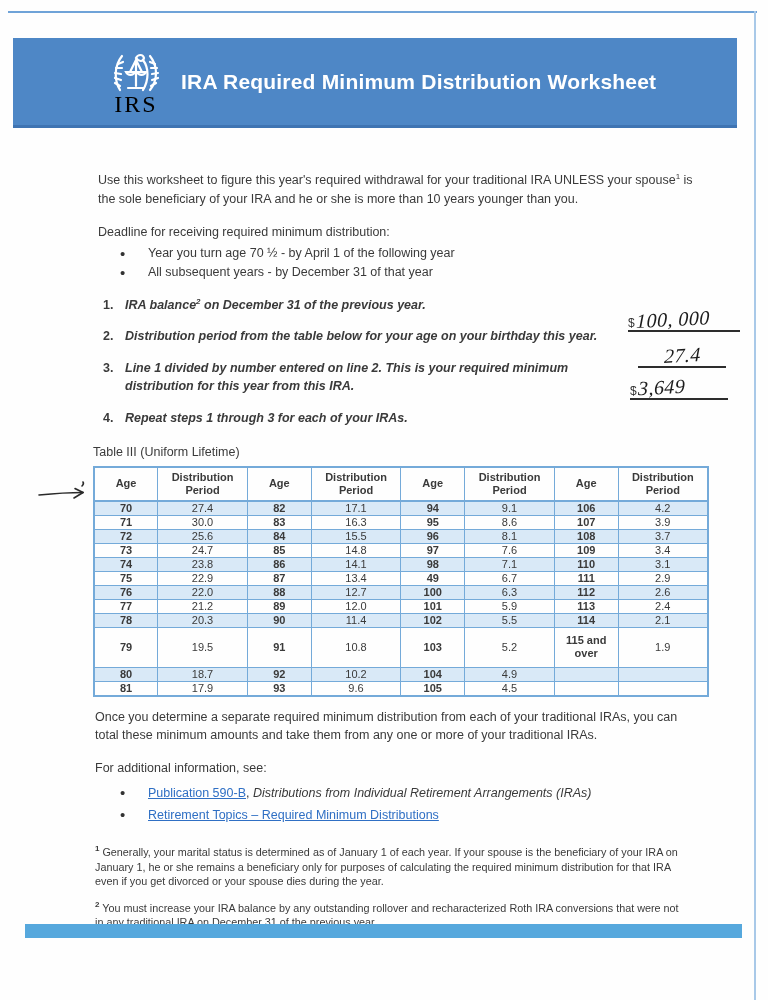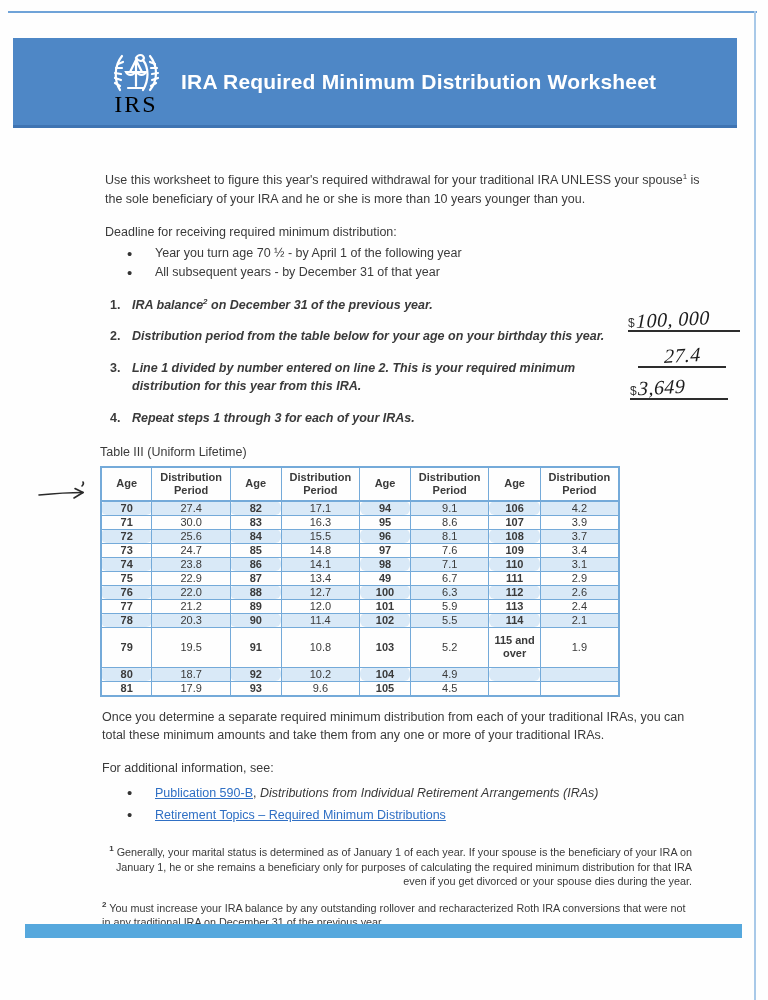--- a/index.html
+++ b/index.html
@@ -37,21 +37,21 @@
     font-family:"Liberation Serif", serif;
     font-size:24px;letter-spacing:2px;color:#000000;line-height:20px;
   }
   .banner-title{
     flex:1;color:#fff;
     font-size:21px;font-weight:bold;
     padding-right:40px;letter-spacing:0.2px;
   }
 
   
-  .content{position:absolute;left:105px;top:171px;width:604px;font-size:12.5px;line-height:18.5px;}
+  .content{position:absolute;left:98px;top:171px;width:604px;font-size:12.5px;line-height:18.5px;}
   .intro sup,.step sup{font-size:8px;vertical-align:super;line-height:0;}
   .deadline-heading{margin-top:15px;}
   ul.bullets{list-style:none;margin-top:2px;}
   ul.bullets li{position:relative;padding-left:50px;line-height:19.5px;}
   ul.bullets li::before{
     content:"\2022";position:absolute;left:22px;font-size:15px;color:#333;
   }
   ol.steps{list-style:none;margin-top:13px;}
   .step{display:flex;font-weight:bold;margin-bottom:13px;width:505px;}
   .step .num{width:27px;flex:none;padding-left:5px;}
@@ -72,48 +72,48 @@
   }
   .answer1{left:628px;top:302px;width:112px;height:30px;}
   .answer2{left:638px;top:338px;width:88px;height:30px;justify-content:center;}
   .answer3{left:630px;top:370px;width:98px;height:30px;}
 
   .arrow-wrap{position:absolute;left:36px;top:478px;}
 
   
   .table-title{margin-top:16px;margin-bottom:4px;margin-left:-5px;}
   table.rmd{
-    border-collapse:collapse;margin-left:-5px;width:520px;
+    border-collapse:collapse;margin-left:-5px;width:616px;
     font-size:11px;color:var(--ink);
     border:2px solid var(--table-border);
     padding-left:8px;
   }
   table.rmd th,table.rmd td{
     border:1px solid var(--table-border);
     text-align:center;vertical-align:middle;
     padding:0 2px;line-height:13px;
   }
   table.rmd th{height:34px;font-weight:bold;border-bottom:2px solid var(--table-border);}
   table.rmd col.age{width:58px;}
   table.rmd col.dp{width:82px;}
   table.rmd td{height:14px;}
   tr.shaded td{background:var(--row-blue);}
   tr.tall td{height:40px;}
-  td.agecell{font-weight:bold;border-radius:6px;}
+  td.agecell{font-weight:bold;}
 
   .after-table{margin-top:11px;margin-left:-3px;}
   .addl-heading{margin-top:14px;margin-left:-3px;}
   ul.resources{list-style:none;margin-top:6px;}
   ul.resources li{position:relative;padding-left:50px;line-height:20px;margin-bottom:2px;}
   ul.resources li::before{content:"\2022";position:absolute;left:22px;font-size:15px;color:#333;}
   a.doclink{color:var(--link-blue);text-decoration:underline;cursor:pointer;}
   .italic-title{font-style:italic;}
 
   .footnote{font-size:10.8px;line-height:14.5px;margin-left:-3px;width:590px;}
-  .fn1{margin-top:20px;text-align:right;}
+  .fn1{margin-top:20px;}
   .fn2{margin-top:12px;}
   .footnote sup{font-size:8px;font-weight:bold;vertical-align:super;line-height:0;}
 
   .footer-bar{position:absolute;left:25px;top:924px;width:717px;height:14px;background:var(--footer-blue);}
 </style>
 </head>
 <body>
 
 <div class="top-rule"></div>
 <div class="right-rule"></div>

